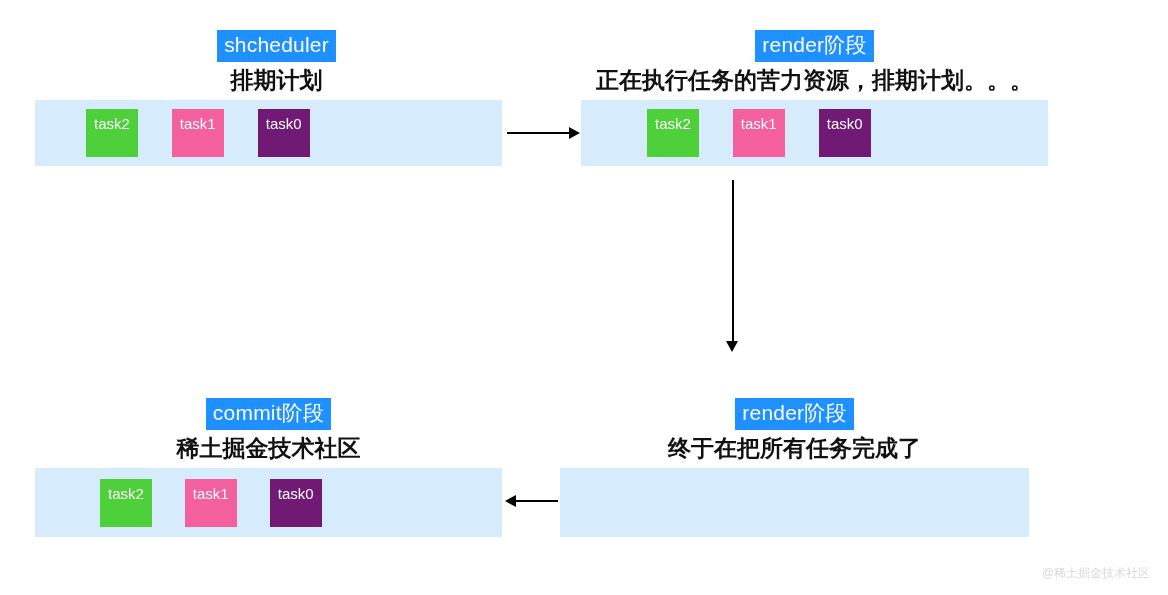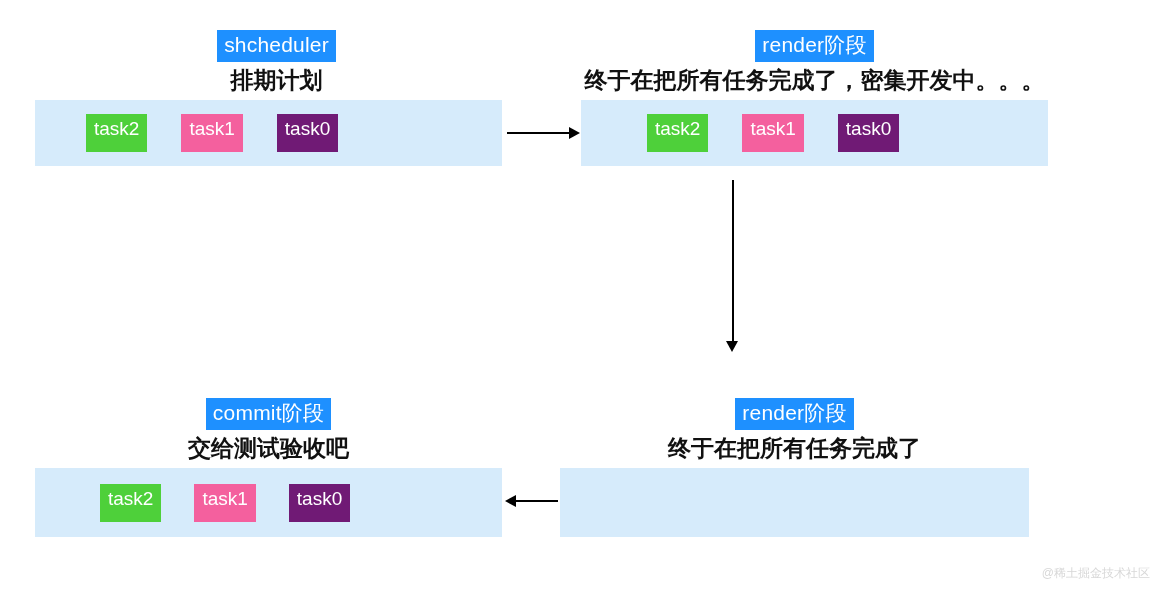--- a/index.html
+++ b/index.html
@@ -60,24 +60,24 @@
     align-items: center;
   }
 
   .tasks {
     display: flex;
     align-items: center;
   }
 
   .chip {
     color: #ffffff;
-    font-size: 19px;
+    font-size: 15px;
     line-height: 22px;
     font-weight: 400;
-    padding: 4px 8px 12px 8px;
+    padding: 4px 8px 22px 8px;
     white-space: nowrap;
   }
   .chip.green { background: #4CD137; background: #4ED03A; }
   .chip.pink  { background: #F45D9B; background: #F4609E; }
   .chip.red   { background: #701a75; }
 
   
   .arrow-line-h {
     position: absolute;
     height: 0;
@@ -138,21 +138,21 @@
       <span class="chip red">task0</span>
     </div>
   </div>
 
   <div class="arrow-line-h" style="left:507px; top:132px; width:64px;"></div>
   <div class="arrow-head right" style="left:569px; top:127px;"></div>
 
   <div class="phase" style="left:581px; top:30px; width:467px;">
     <div class="phase-head">
       <span class="phase-tag">render阶段</span>
-      <span class="phase-sub">终于在把所有任务完成了，密集开发中。。。</span>
+      <span class="phase-sub">正在执行任务的苦力资源，排期计划。。。</span>
     </div>
   </div>
   <div class="panel" style="left:581px; top:100px; width:467px; height:66px;">
     <div class="tasks" style="margin-left:66px; gap:34px;">
       <span class="chip green">task2</span>
       <span class="chip pink">task1</span>
       <span class="chip red">task0</span>
     </div>
   </div>
 
@@ -168,21 +168,21 @@
   <div class="panel" style="left:560px; top:468px; width:469px; height:69px;">
     <div class="tasks"></div>
   </div>
 
   <div class="arrow-line-h" style="left:516px; top:500px; width:42px;"></div>
   <div class="arrow-head left" style="left:505px; top:495px;"></div>
 
   <div class="phase" style="left:35px; top:398px; width:467px;">
     <div class="phase-head">
       <span class="phase-tag">commit阶段</span>
-      <span class="phase-sub">交给测试验收吧</span>
+      <span class="phase-sub">稀土掘金技术社区</span>
     </div>
   </div>
   <div class="panel" style="left:35px; top:468px; width:467px; height:69px;">
     <div class="tasks" style="margin-left:65px; gap:33px;">
       <span class="chip green">task2</span>
       <span class="chip pink">task1</span>
       <span class="chip red">task0</span>
     </div>
   </div>
 

